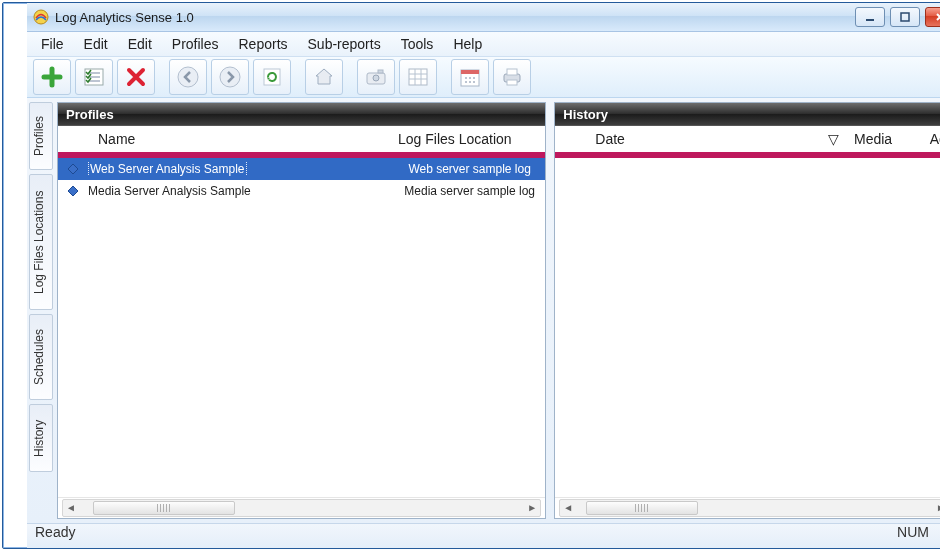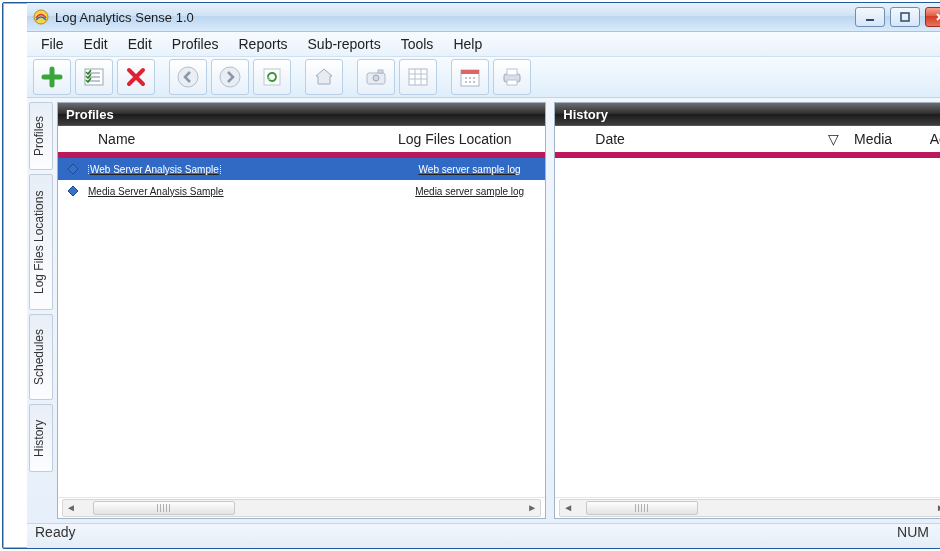--- a/index.html
+++ b/index.html
@@ -134,21 +134,21 @@
     color: #222;
     border-bottom: 6px solid #be185d;
   }
   .col-headers .col { padding: 0 10px; box-sizing: border-box; overflow:hidden; white-space:nowrap; }
   .profiles .col.name { width: 330px; padding-left: 40px; }
   .profiles .col.loc  { flex: 1; }
   .history  .col.date { flex: 1; padding-left: 40px; }
   .history  .col.sort { width: 26px; text-align:center; }
   .history  .col.result { width: 70px; }
   .history  .col.act { width: 40px; text-align:right; padding-right:4px; }
-  .rows { flex: 1; overflow: hidden; font-size: 10px; position:relative;text-decoration:underline; }
+  .rows { flex: 1; overflow: hidden; font-size: 12px; position:relative; }
   .row {
     height: 22px; display:flex; align-items:center;
     white-space: nowrap; overflow:hidden;
   }
   .row .icon-cell { width: 30px; display:flex; justify-content:center; }
   .row .name-cell { width: 300px; padding-right:6px; overflow:hidden; }
   .row .loc-cell  { flex:1; overflow:hidden;text-align:center; }
   .row.selected {
     background: #316ac5; color:#fff;
   }

